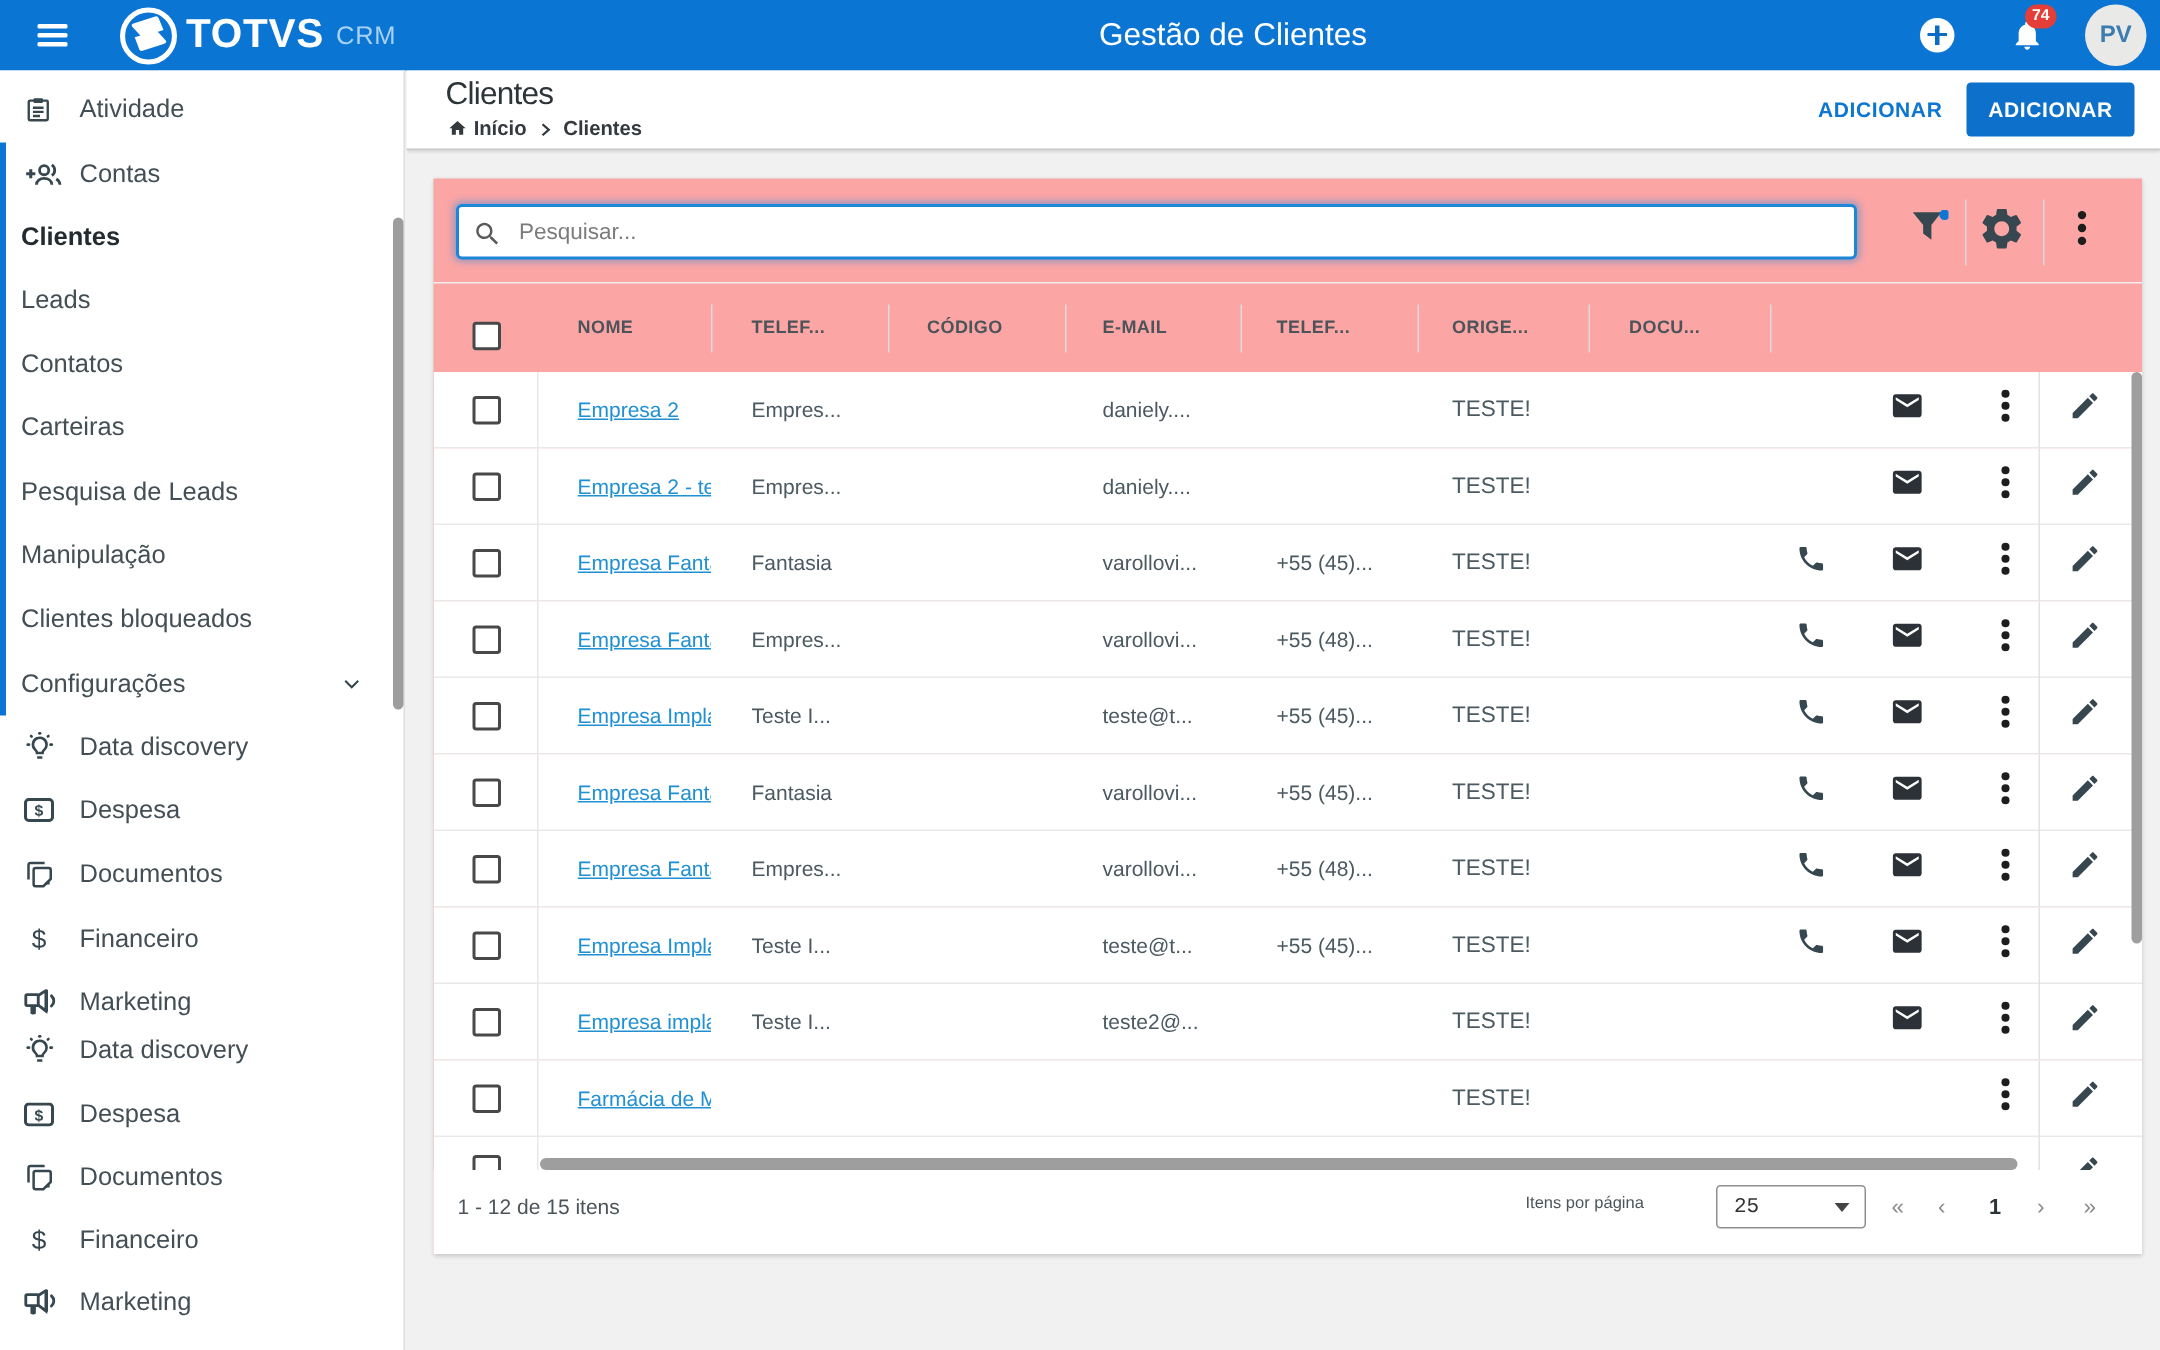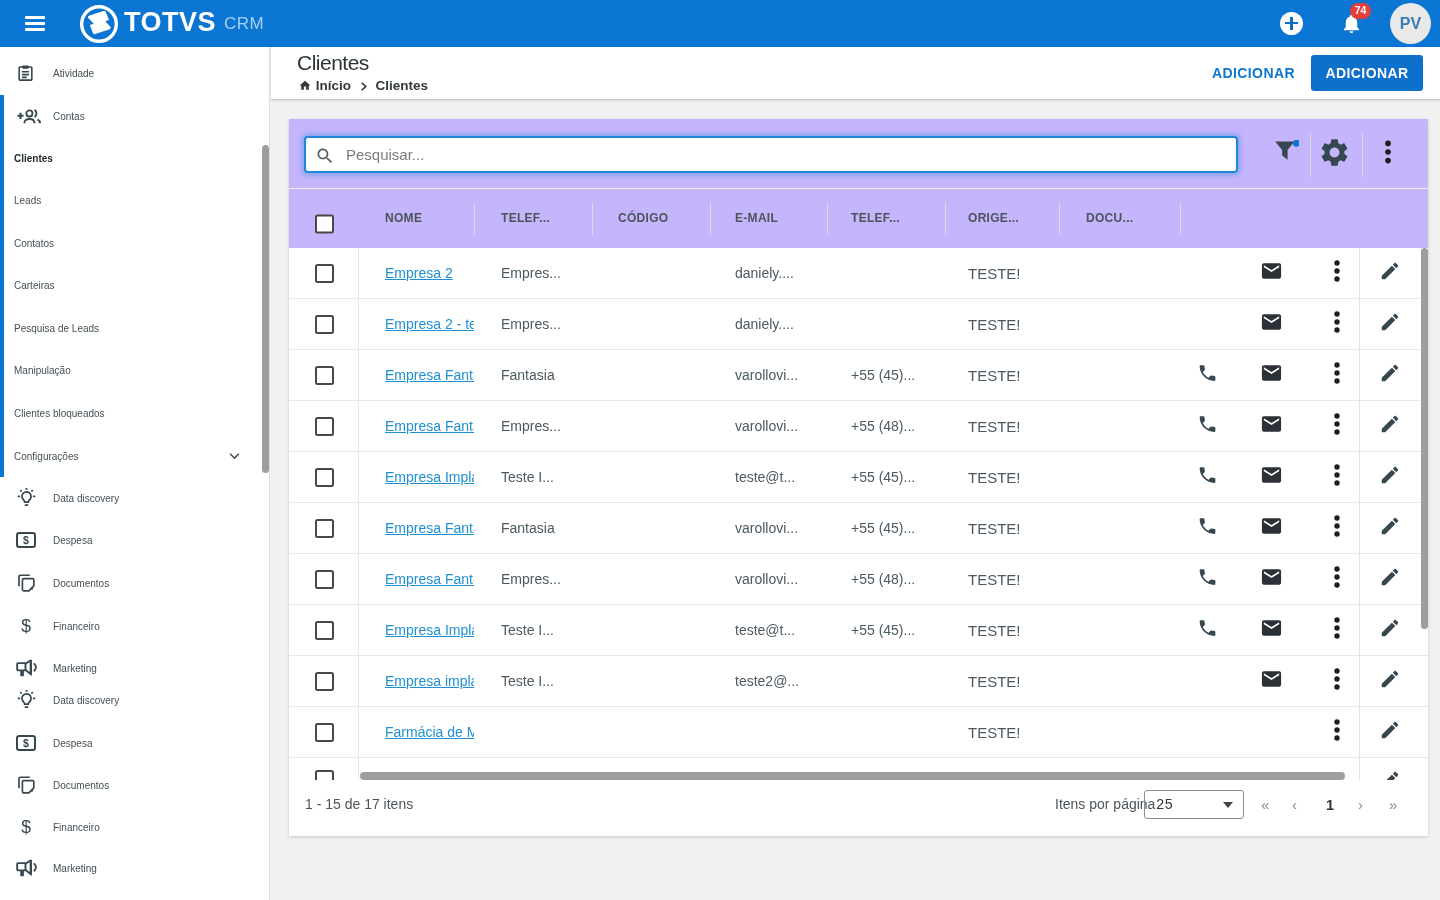--- a/index.html
+++ b/index.html
@@ -15,37 +15,37 @@
 .crm { position:absolute; left:224px; top:14px; color:#a8d2f2; font-size:17px; font-weight:400; letter-spacing:0.5px; }
 #avatar { position:absolute; left:1390px; top:3px; width:41px; height:41px; border-radius:50%; background:#e9e9e7; color:#3c7cb0; font-weight:700; font-size:16px; text-align:center; line-height:41px; }
 #plusbtn { position:absolute; left:1280px; top:11.5px; width:23px; height:23px; background:#fff; border-radius:50%; }
 #plusbtn::before { content:""; position:absolute; left:10.2px; top:5px; width:2.6px; height:13px; background:#0b6cc4; }
 #plusbtn::after { content:""; position:absolute; left:5px; top:10.2px; width:13px; height:2.6px; background:#0b6cc4; }
 #badge { position:absolute; left:1350px; top:3px; width:21px; height:15.5px; background:#e33e38; border-radius:8px; color:#fff; font-size:10.5px; font-weight:700; text-align:center; line-height:15.5px; }
 
 
 #sidebar { position:absolute; left:0; top:47px; width:270px; height:853px; background:#fff; border-right:1px solid #dedede; }
 .sideitem { position:absolute; left:0; width:260px; height:42px; }
-.sideitem .lab { position:absolute; left:53px; top:50%; transform:translateY(-50%); font-size:10px; color:#434f54; white-space:nowrap; }
+.sideitem .lab { position:absolute; left:53px; top:50%; transform:translateY(-50%); font-size:17px; color:#434f54; white-space:nowrap; }
 .sideitem svg { position:absolute; left:16px; top:50%; transform:translateY(-50%); }
 .subitem .lab { left:14px; }
 .subitem .lab.sel { font-weight:700; color:#232b2f; }
 #bluebar { position:absolute; left:0; top:95px; width:3.5px; height:382px; background:#0b75d4; }
 #sidescroll { position:absolute; left:261.5px; top:145px; width:7.5px; height:328px; background:#9d9d9d; border-radius:4px; }
 .sideitem svg.chev { position:absolute; left:228px; top:50%; transform:translateY(-50%); }
 
 
 #pagehead { position:absolute; left:271px; top:47px; width:1169px; height:53px; background:#fff; border-bottom:1px solid #c9c9c9; box-shadow:0 1px 2px rgba(0,0,0,0.12); }
 #ph-title { position:absolute; left:26px; top:4px; letter-spacing:-0.5px; font-size:21px; color:#2d3438; font-weight:400; }
 #crumb { position:absolute; left:27px; top:31px; font-size:13.5px; font-weight:700; color:#33393d; }
 #importar { position:absolute; left:941px; top:18px; font-size:14px; font-weight:700; color:#0d76d1; letter-spacing:0.4px; }
 #adicionar { position:absolute; left:1040px; top:8px; width:112px; height:36px; background:#0d70ca; border-radius:3px; color:#fff; font-size:14px; font-weight:700; letter-spacing:0.4px; text-align:center; line-height:36px; }
 
 
-#card { position:absolute; left:289px; top:119px; width:1139px; height:717px; background:#c4b5fd; box-shadow:0 1px 3px rgba(0,0,0,0.18); }
+#card { position:absolute; left:289px; top:119px; width:1139px; height:717px; background:#fca5a5; box-shadow:0 1px 3px rgba(0,0,0,0.18); }
 
 
 #search { position:absolute; left:15px; top:17px; width:934px; height:37px; border:2px solid #1c86d8; border-radius:4px; box-shadow:0 0 5px 1.5px rgba(40,140,220,0.45); background:#fff; }
 #search .ph { position:absolute; left:40px; top:8px; font-size:15px; color:#7b7b7b; }
 #search svg { position:absolute; left:9px; top:8px; }
 .tooldiv { position:absolute; top:14px; width:1px; height:44px; background:#d8d8d8; }
 
 
 #thead { position:absolute; left:0; top:69px; width:1139px; height:72px; border-top:1px solid #f0f0f0; border-bottom:1px solid #dadada; }
 .hcol { position:absolute; top:22px; font-size:12px; font-weight:700; color:#4c545a; letter-spacing:0.3px; }
@@ -63,21 +63,21 @@
 .frozdiv { position:absolute; left:69px; top:0; width:1px; height:51px; background:#e8e8e8; }
 .acticon { position:absolute; top:50%; transform:translateY(-50%); }
 
 
 #vscroll { position:absolute; left:1132px; top:129px; width:7px; height:381px; background:#9e9e9e; border-radius:4px; }
 #hscroll { position:absolute; left:71px; top:653px; width:985px; height:8px; background:#9e9e9e; border-radius:4px; }
 
 
 #pager { position:absolute; left:0; top:661px; width:1139px; height:56px; background:#fff; }
 #pager .info { position:absolute; left:16px; top:16px; font-size:14px; color:#4c545a; }
-#pager .ipp { position:absolute; left:728px; top:16px; font-size:14px; color:#4c545a;margin-left:38px; }
+#pager .ipp { position:absolute; left:728px; top:16px; font-size:11px; color:#4c545a; }
 #sel { position:absolute; left:855px; top:10px; width:100px; height:29px; border:1px solid #8f8f8f; border-radius:3px; font-size:14px; color:#333; }
 #sel .v { position:absolute; left:11px; top:6px;font-family:Liberation Mono, monospace; }
 #sel .car { position:absolute; right:10px; top:11px; width:0; height:0; border-left:5px solid transparent; border-right:5px solid transparent; border-top:6px solid #444; }
 .pgi { position:absolute; top:16px; font-size:15px; color:#8a8a8a; }
 .pgn { position:absolute; top:17px; font-size:14.5px; color:#2d3438; font-weight:700; }
 </style>
 </head>
 <body>
 
 <div id="topbar">
@@ -86,20 +86,21 @@
       <span style="top:22px"></span>
       <span style="top:28px"></span>
   </div>
   <svg class="abs" style="left:79px;top:4px" width="40" height="40" viewBox="0 0 40 40">
     <circle cx="20" cy="20" r="17.3" fill="none" stroke="#fff" stroke-width="3.4"></circle>
     <path d="M10.5 11.5 L24.5 7 Q26.2 6.6 26.8 8.1 L30 16 L15.5 20.6 L9 13.7 Q8.2 12.2 10.5 11.5 Z" fill="#fff"></path>
     <path d="M10.8 20.9 L25.4 16.3 L31.5 23 Q32.5 24.5 30.1 25.4 L16 29.9 Q14.4 30.3 13.8 28.8 Z" fill="#fff"></path>
   </svg>
   <span class="brand">TOTVS</span>
     <span class="crm">CRM</span>
+  <div id="ttl">Gestão de Clientes</div>
   <div id="plusbtn"></div>
   <svg class="abs" style="left:1340px;top:12px" width="23" height="23" viewBox="0 0 24 24">
     <path fill="#fff" d="M12 22c1.1 0 2-.9 2-2h-4c0 1.1.89 2 2 2zm6-6v-5c0-3.07-1.64-5.64-4.5-6.32V4c0-.83-.67-1.5-1.5-1.5s-1.5.67-1.5 1.5v.68C7.63 5.36 6 7.92 6 11v5l-2 2v1h16v-1l-2-2z"></path>
   </svg>
   <div id="badge">74</div>
   <div id="avatar">PV</div>
 </div>
 
 <div id="sidebar"></div>
 <div id="sidenav" style="position: absolute; left: 0px; top: 0px; width: 260px; height: 900px;">
@@ -537,21 +538,21 @@
         <div class="acticon" style="left:1090px;top:11px;transform:none"><svg width="22" height="22" viewBox="0 0 24 24">
             <path fill="#37474f" d="M3 17.25V21h3.75L17.81 9.94l-3.75-3.75L3 17.25zM20.71 7.04c.39-.39.39-1.02 0-1.41l-2.34-2.34c-.39-.39-1.02-.39-1.41 0l-1.83 1.83 3.75 3.75 1.83-1.83z"></path>
           </svg></div>
       </div>
     </div>
 
   <div id="vscroll"></div>
   <div id="hscroll"></div>
 
   <div id="pager">
-    <div class="info">1 - 15 de 17 itens</div>
+    <div class="info">1 - 12 de 15 itens</div>
     <div class="ipp">Itens por página</div>
     <div id="sel">
         <span class="v">25</span>
         <span class="car"></span>
       </div>
     <span class="pgi" style="left:972px">«</span>
     <span class="pgi" style="left:1003px">‹</span>
     <span class="pgn" style="left:1037px">1</span>
     <span class="pgi" style="left:1069px">›</span>
     <span class="pgi" style="left:1100px">»</span>

